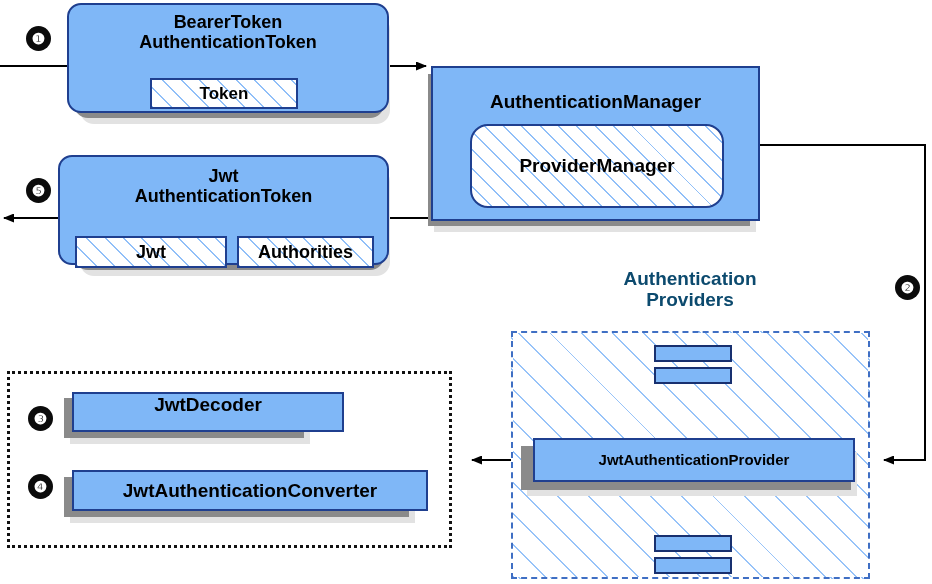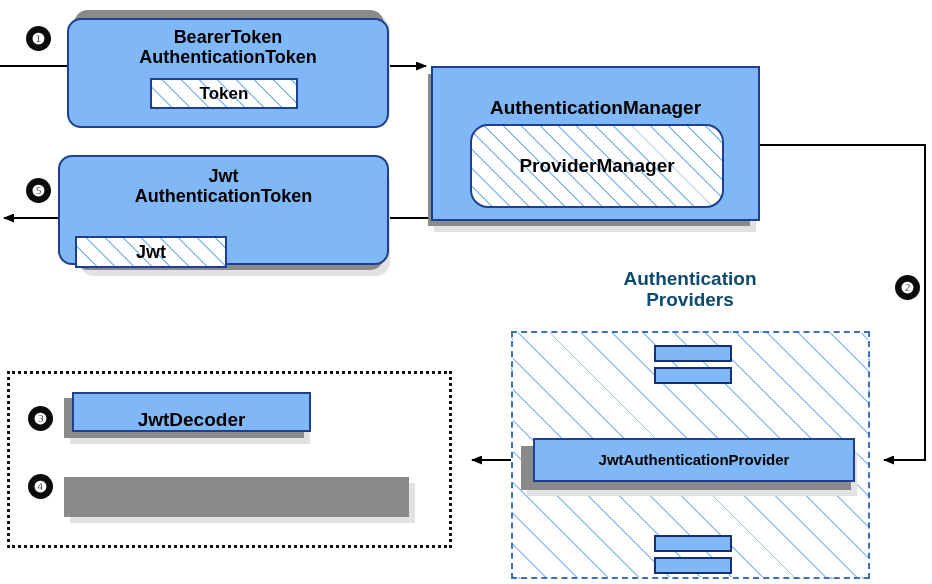--- a/index.html
+++ b/index.html
@@ -168,42 +168,45 @@
 
     <line x1="68" y1="218" x2="4" y2="218" stroke="#000" stroke-width="2" marker-end="url(#arrowL)"></line>
 
     <line x1="692" y1="390" x2="692" y2="434" stroke="#000" stroke-width="4" marker-start="url(#arrowUD)" marker-end="url(#arrowUD)"></line>
 
     <line x1="692" y1="487" x2="692" y2="531" stroke="#000" stroke-width="4" marker-start="url(#arrowUD)" marker-end="url(#arrowUD)"></line>
   </svg>
 
   <div class="shadow-light abs" style="left:80px; top:16px; width:310px; height:108px; border-radius:14px;"></div>
   <div class="shadow-dark abs" style="left:74px; top:10px; width:310px; height:108px; border-radius:14px;"></div>
-  <div class="blue-box rounded" style="left:67px; top:18px; width:322px; height:110px;justify-content:center;">
+  <div class="blue-box rounded" style="left:67px; top:3px; width:322px; height:110px;justify-content:center;">
     <div class="box-title" style="font-size:18px; margin-top:7px;">BearerToken
 AuthenticationToken</div>
   </div>
   <div class="hatch-box" style="left:150px; top:78px; width:148px; height:31px;">
     <span style="font-size:17px;">Token</span>
   </div>
 
   <div class="shadow-light abs" style="left:80px; top:168px; width:310px; height:108px; border-radius:14px;"></div>
   <div class="shadow-dark abs" style="left:74px; top:162px; width:310px; height:108px; border-radius:14px;"></div>
   <div class="blue-box rounded" style="left:58px; top:155px; width:331px; height:110px;">
     <div class="box-title" style="font-size:18px; margin-top:9px;">Jwt
 AuthenticationToken</div>
   </div>
   <div class="hatch-box" style="left:75px; top:236px; width:152px; height:32px;">
     <span style="font-size:18px;">Jwt</span>
   </div>
+  <div class="hatch-box" style="left:237px; top:236px; width:137px; height:32px;">
+    <span style="font-size:18px;">Authorities</span>
+  </div>
 
   <div class="shadow-light abs" style="left:434px; top:80px; width:322px; height:152px;"></div>
   <div class="shadow-dark abs" style="left:428px; top:74px; width:322px; height:152px;"></div>
   <div class="blue-box" style="left:431px; top:66px; width:329px; height:155px;">
-    <div class="box-title" style="font-size:19px; margin-top:29px;">AuthenticationManager</div>
+    <div class="box-title" style="font-size:19px; margin-top:23px;">AuthenticationManager</div>
   </div>
   <div class="hatch-box" style="left:470px; top:124px; width:254px; height:84px;border-radius:18px;">
     <span style="font-size:19px;">ProviderManager</span>
   </div>
 
   <div class="group-caption" style="left:570px; top:268px; width:240px; font-size:19px;">Authentication
 Providers</div>
 
   <div class="dashed-blue" style="left:511px; top:331px; width:359px; height:248px;"></div>
 
@@ -216,26 +219,29 @@
     <div class="box-title" style="font-size:15px;">JwtAuthenticationProvider</div>
   </div>
 
   <div class="mini-bar" style="left:654px; top:535px; width:78px; height:17px;"></div>
   <div class="mini-bar" style="left:654px; top:557px; width:78px; height:17px;"></div>
 
   <div class="dotted-black" style="left:7px; top:371px; width:445px; height:177px;"></div>
 
   <div class="shadow-light abs" style="left:70px; top:404px; width:240px; height:40px;"></div>
   <div class="shadow-dark abs" style="left:64px; top:398px; width:240px; height:40px;"></div>
-  <div class="blue-box" style="left:72px; top:392px; width:239px; height:40px; align-items:flex-end;">
+  <div class="blue-box" style="left:72px; top:392px; width:272px; height:40px; align-items:flex-start;">
     <div class="box-title" style="font-size:19px;">JwtDecoder</div>
   </div>
 
   <div class="shadow-light abs" style="left:70px; top:483px; width:345px; height:40px;"></div>
   <div class="shadow-dark abs" style="left:64px; top:477px; width:345px; height:40px;"></div>
+  <div class="blue-box" style="left:72px; top:470px; width:356px; height:41px; align-items:center;">
+    <div class="box-title" style="font-size:19px;">JwtAuthenticationConverter</div>
+  </div>
 
   <div class="step-badge" style="left:26px; top:26px;">❶</div>
   <div class="step-badge" style="left:26px; top:178px;">❺</div>
   <div class="step-badge" style="left:895px; top:275px;">❷</div>
   <div class="step-badge" style="left:28px; top:406px;">❸</div>
   <div class="step-badge" style="left:28px; top:474px;">❹</div>
 
 </div>
 
 </body></html>

